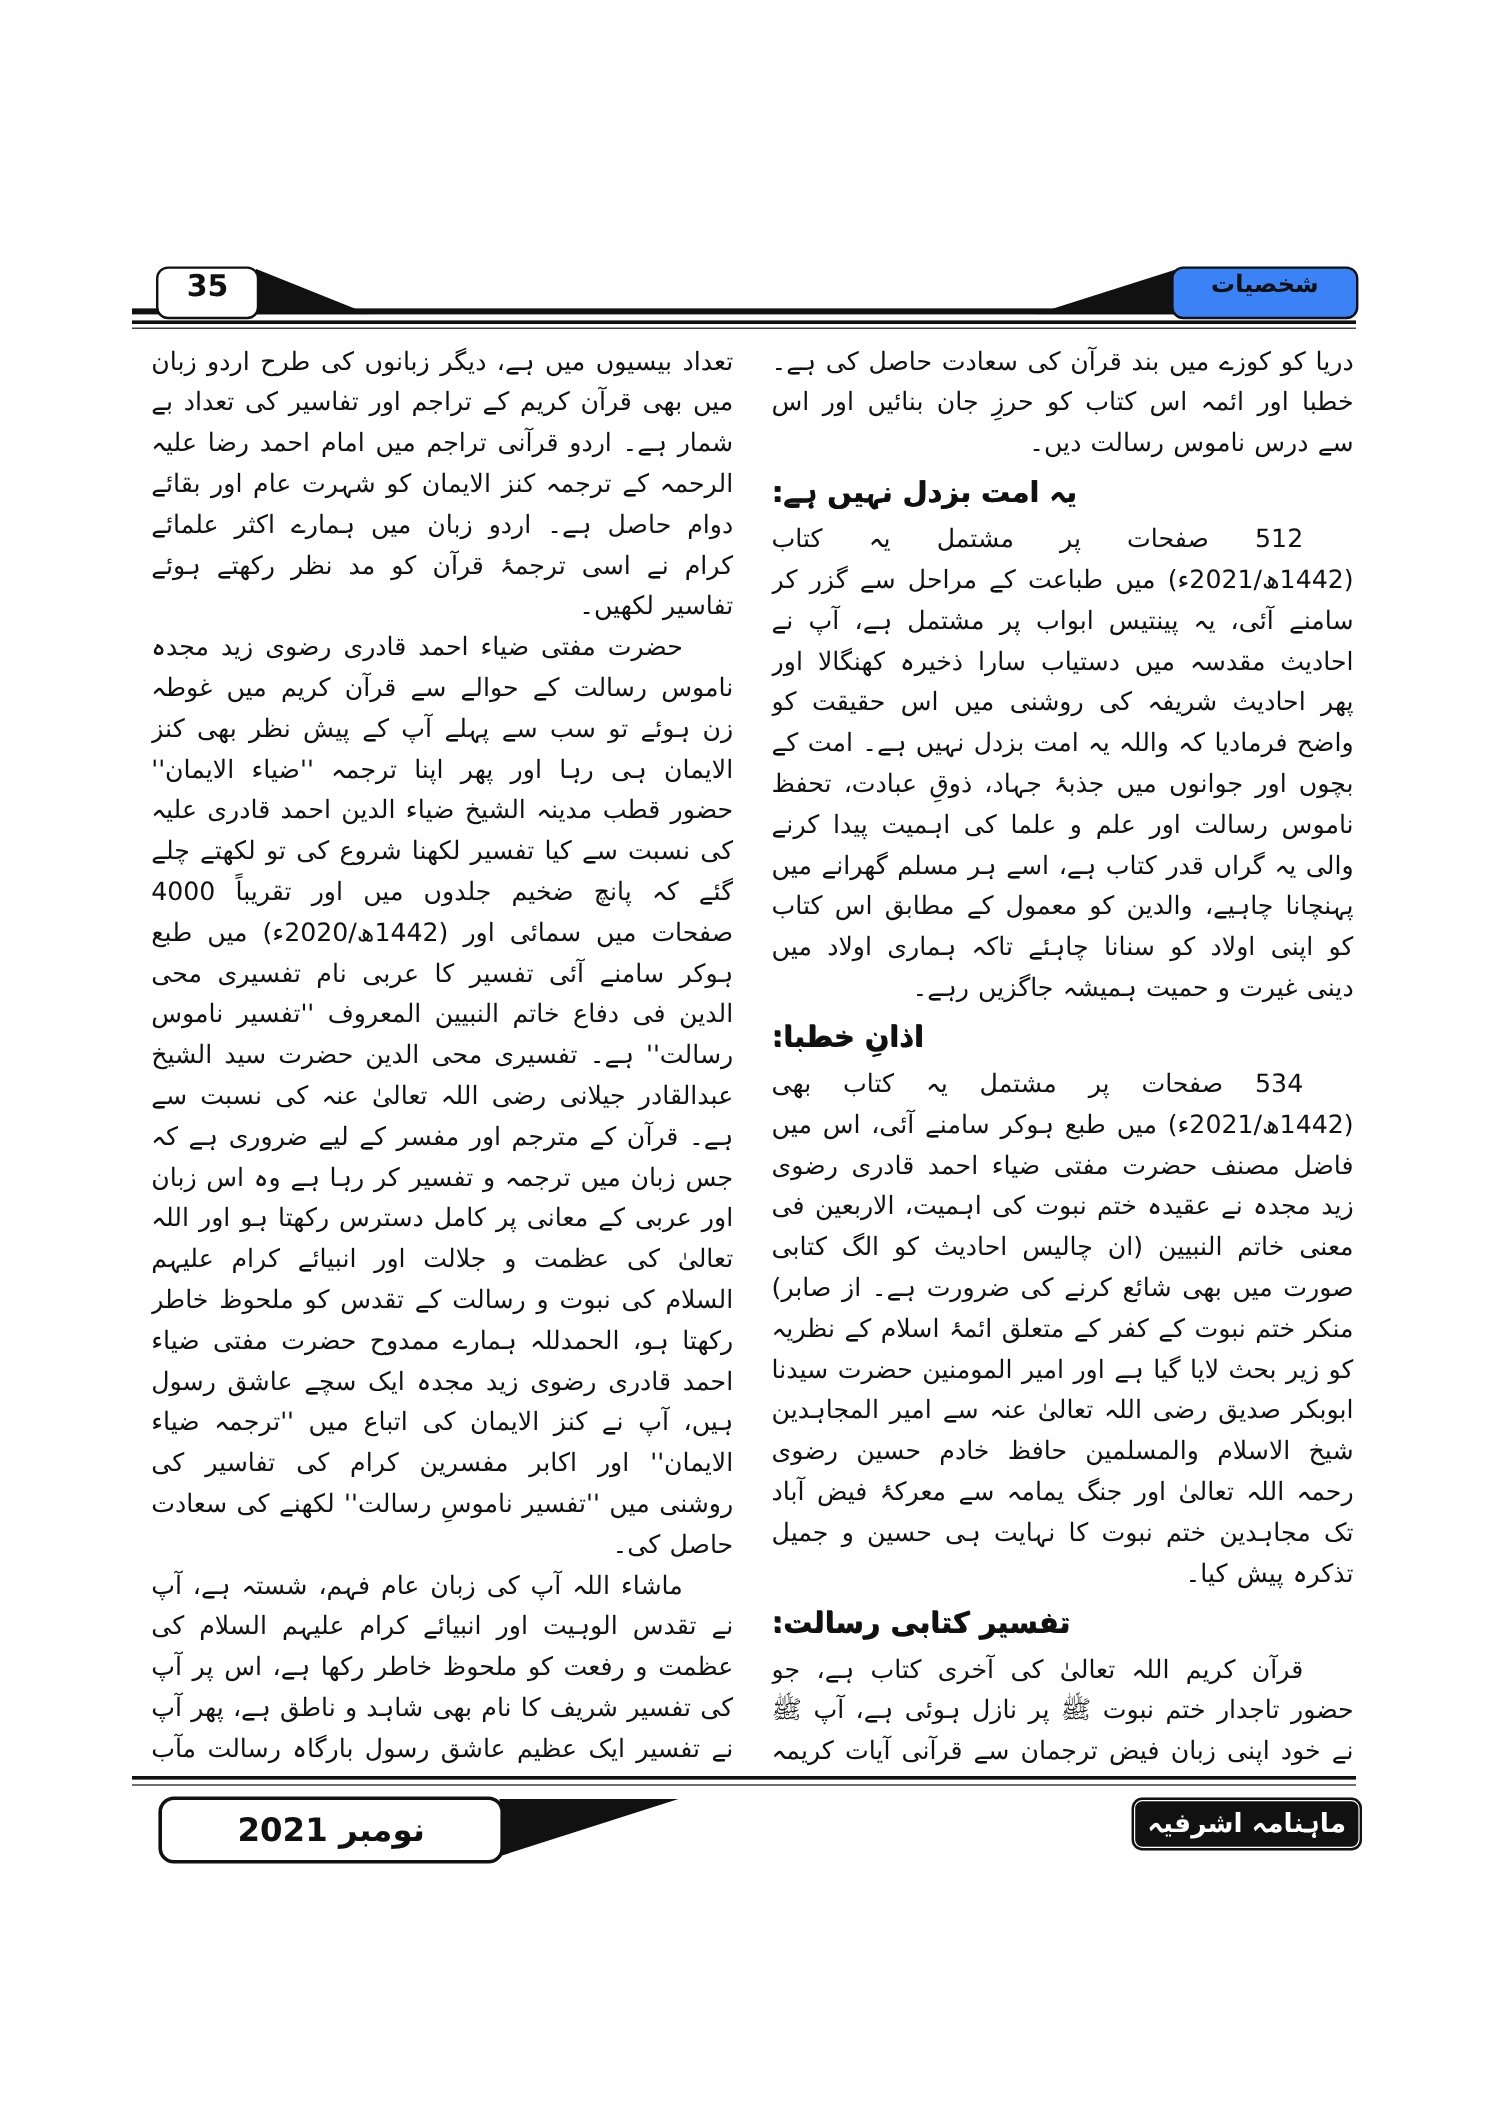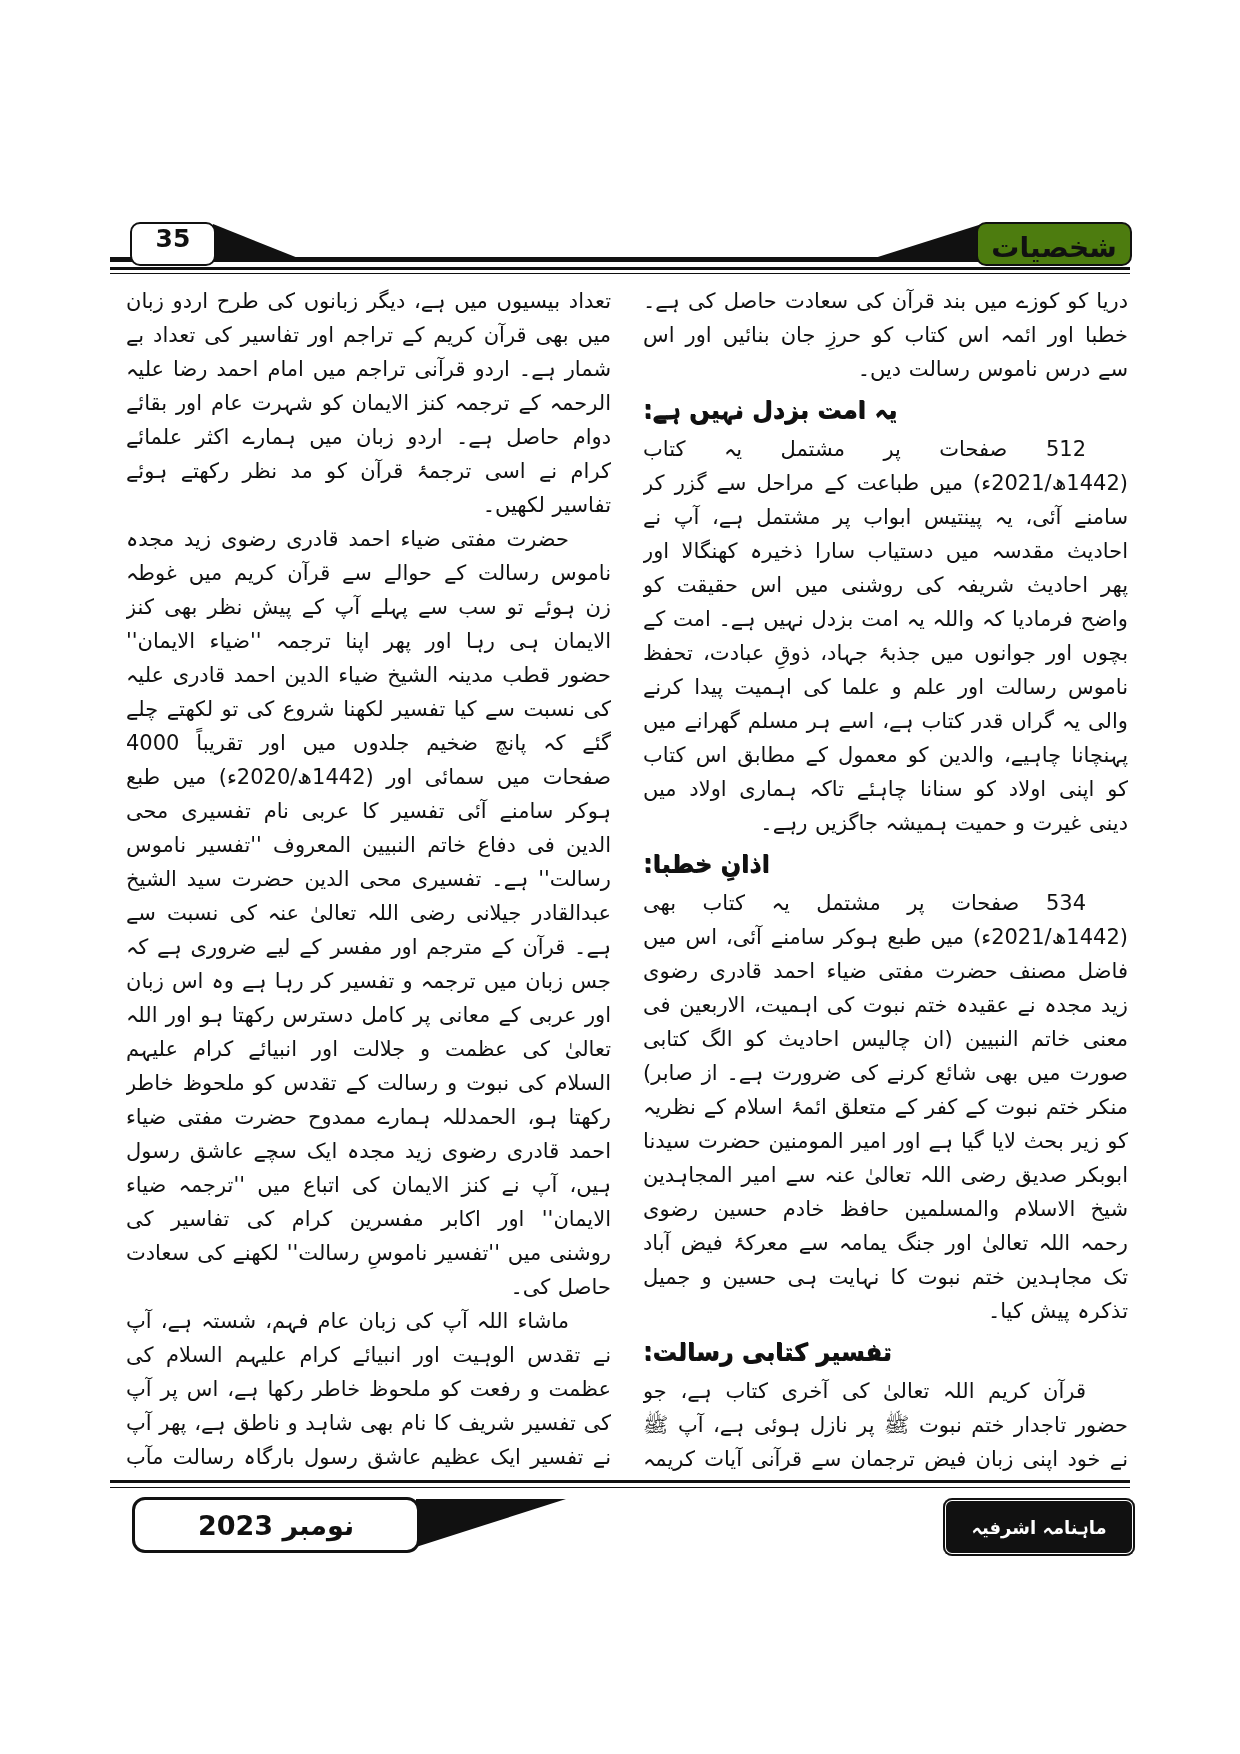--- a/index.html
+++ b/index.html
@@ -14,23 +14,23 @@
     border:2.5px solid #111;border-radius:10px;background:#fff;z-index:3;
     display:flex;align-items:flex-start;justify-content:center;
     font-size:25px;font-weight:bold;direction:ltr;
   }
   .header-tri-left{
     position:absolute;top:224px;left:213px;width:95px;height:38px;
     background:#111;clip-path:polygon(0 0,0 100%,100% 100%);z-index:2;
   }
   .section-box{
     position:absolute;top:222px;right:108px;width:152px;height:40px;
-    border:2.5px solid #111;border-radius:10px;background:#4d7c0f;z-index:3;
-    display:flex;align-items:flex-end;justify-content:center;
-    font-size:28px;font-weight:bold;
+    border:2.5px solid #111;border-radius:10px;background:#3b82f6;z-index:3;
+    display:flex;align-items:flex-start;justify-content:center;
+    font-size:20px;font-weight:bold;
   }
   .header-tri-right{
     position:absolute;top:224px;right:258px;width:120px;height:38px;
     background:#111;clip-path:polygon(100% 0,100% 100%,0 100%);z-index:2;
   }
   .header-band{position:absolute;top:257px;left:110px;right:110px;height:5px;background:#111;}
   .header-sub1{position:absolute;top:267px;left:110px;right:110px;height:2.5px;background:#111;}
   .header-sub2{position:absolute;top:273px;left:110px;right:110px;height:1.2px;background:#111;}
   
   .content{
@@ -55,24 +55,24 @@
     position:absolute;top:1497px;left:132px;width:282px;height:50px;
     border:3px solid #111;border-radius:13px;background:#fff;z-index:3;
     display:flex;align-items:center;justify-content:center;
     font-size:27px;font-weight:bold;
   }
   .footer-tri{
     position:absolute;top:1499px;left:416px;width:150px;height:48px;
     background:#111;clip-path:polygon(0 0,100% 0,0 100%);z-index:2;
   }
   .footer-brand-box{
-    position:absolute;top:1498px;right:105px;width:192px;height:58px;
+    position:absolute;top:1498px;right:105px;width:192px;height:44px;
     background:#111;border-radius:9px;color:#fff;z-index:3;
     display:flex;align-items:center;justify-content:center;
-    font-size:18px;font-weight:bold;
+    font-size:22px;font-weight:bold;
     box-shadow:inset 0 0 0 2px #111, inset 0 0 0 3px #fff;
   }
 </style>
 </head>
 <body>
 
 <div class="page">
 
   <div class="page-num-box">
     <span>35</span>
@@ -100,20 +100,20 @@
         <p class="para">تعداد بیسیوں میں ہے، دیگر زبانوں کی طرح اردو زبان میں بھی قرآن کریم کے تراجم اور تفاسیر کی تعداد بے شمار ہے۔ اردو قرآنی تراجم میں امام احمد رضا علیہ الرحمہ کے ترجمہ کنز الایمان کو شہرت عام اور بقائے دوام حاصل ہے۔ اردو زبان میں ہمارے اکثر علمائے کرام نے اسی ترجمۂ قرآن کو مد نظر رکھتے ہوئے تفاسیر لکھیں۔</p>
         <p class="para indent">حضرت مفتی ضیاء احمد قادری رضوی زید مجدہ ناموس رسالت کے حوالے سے قرآن کریم میں غوطہ زن ہوئے تو سب سے پہلے آپ کے پیش نظر بھی کنز الایمان ہی رہا اور پھر اپنا ترجمہ ''ضیاء الایمان'' حضور قطب مدینہ الشیخ ضیاء الدین احمد قادری علیہ کی نسبت سے کیا تفسیر لکھنا شروع کی تو لکھتے چلے گئے کہ پانچ ضخیم جلدوں میں اور تقریباً 4000 صفحات میں سمائی اور (1442ھ/2020ء) میں طبع ہوکر سامنے آئی تفسیر کا عربی نام تفسیری محی الدین فی دفاع خاتم النبیین المعروف ''تفسیر ناموس رسالت'' ہے۔ تفسیری محی الدین حضرت سید الشیخ عبدالقادر جیلانی رضی اللہ تعالیٰ عنہ کی نسبت سے ہے۔ قرآن کے مترجم اور مفسر کے لیے ضروری ہے کہ جس زبان میں ترجمہ و تفسیر کر رہا ہے وہ اس زبان اور عربی کے معانی پر کامل دسترس رکھتا ہو اور اللہ تعالیٰ کی عظمت و جلالت اور انبیائے کرام علیہم السلام کی نبوت و رسالت کے تقدس کو ملحوظ خاطر رکھتا ہو، الحمدللہ ہمارے ممدوح حضرت مفتی ضیاء احمد قادری رضوی زید مجدہ ایک سچے عاشق رسول ہیں، آپ نے کنز الایمان کی اتباع میں ''ترجمہ ضیاء الایمان'' اور اکابر مفسرین کرام کی تفاسیر کی روشنی میں ''تفسیر ناموسِ رسالت'' لکھنے کی سعادت حاصل کی۔</p>
         <p class="para indent">ماشاء اللہ آپ کی زبان عام فہم، شستہ ہے، آپ نے تقدس الوہیت اور انبیائے کرام علیہم السلام کی عظمت و رفعت کو ملحوظ خاطر رکھا ہے، اس پر آپ کی تفسیر شریف کا نام بھی شاہد و ناطق ہے، پھر آپ نے تفسیر ایک عظیم عاشق رسول بارگاہ رسالت مآب ﷺ میں مقبول حضرت شیخ الحدیث مولانا حافظ خادم حسین رضوی علیہ الرحمہ کے حکم پر لکھنے کی سعادت حاصل کی۔ جب امیر المجاہدین علیہ الرحمہ کو اس کی اشاعت سے قبل اس کی خوش خبری سنائی گئی تو آپ نے فرحت جذبات میں آکر فرمایا کہ... ''قرآنی نکتہ نظر سے ناموس رسالت کے موضوع پر تاریخ اسلام میں اتنا بڑا کام اس سے پہلے کبھی بھی دیکھنے میں نہیں آیا۔''</p>
         <p class="para indent">آپ علیہ الرحمہ نے جو بات کی لاجواب کی، واقعی تفاسیر کی دنیا میں ناموس رسالت کے حوالے سے ایسی جامع تفسیر ڈھونڈنے سے بھی نہیں ملتی۔</p>
       </div>
   </div>
 
   <div class="footer-rule1"></div>
   <div class="footer-rule2"></div>
   <div class="footer-date-box">
-    <span>نومبر 2023</span>
+    <span>نومبر 2021</span>
   </div>
   <div class="footer-tri"></div>
   <div class="footer-brand-box">
     <span>ماہنامہ اشرفیہ</span>
   </div>
 
 </div>
 
 </body></html>

